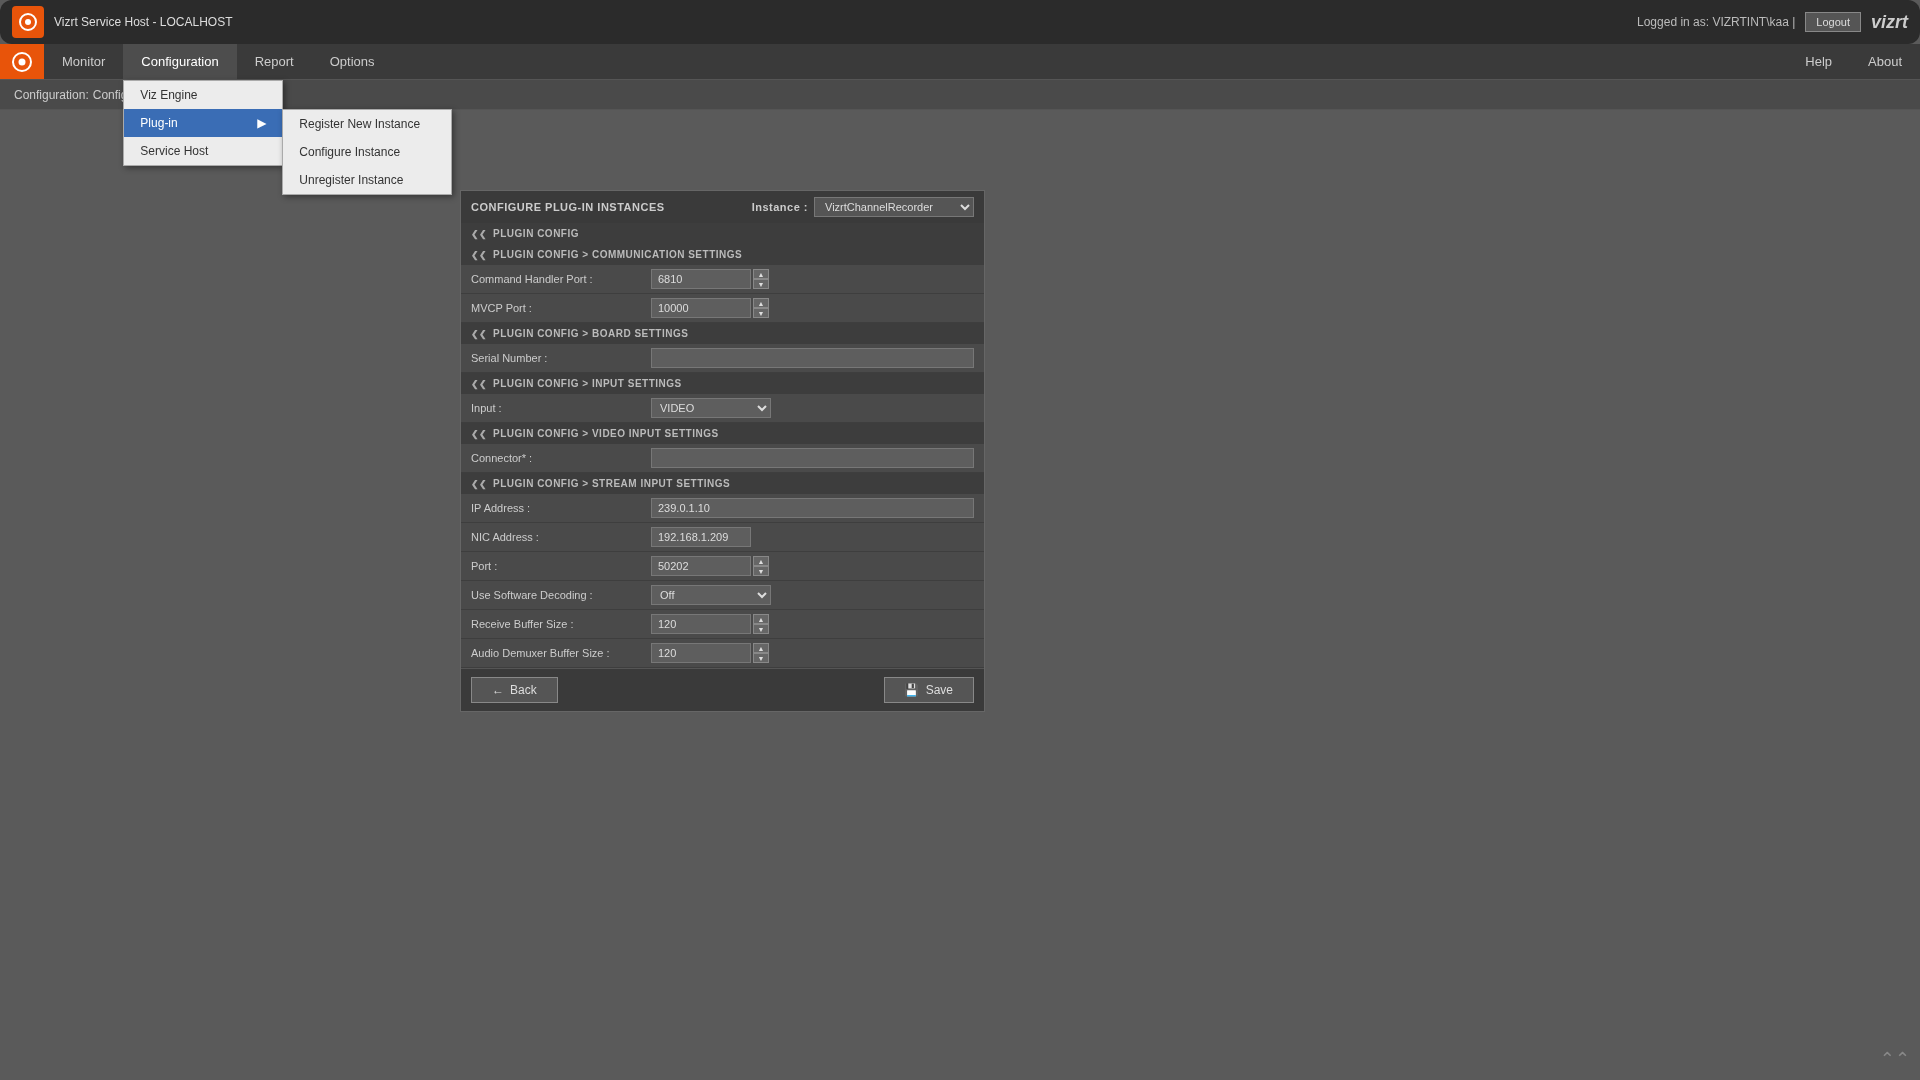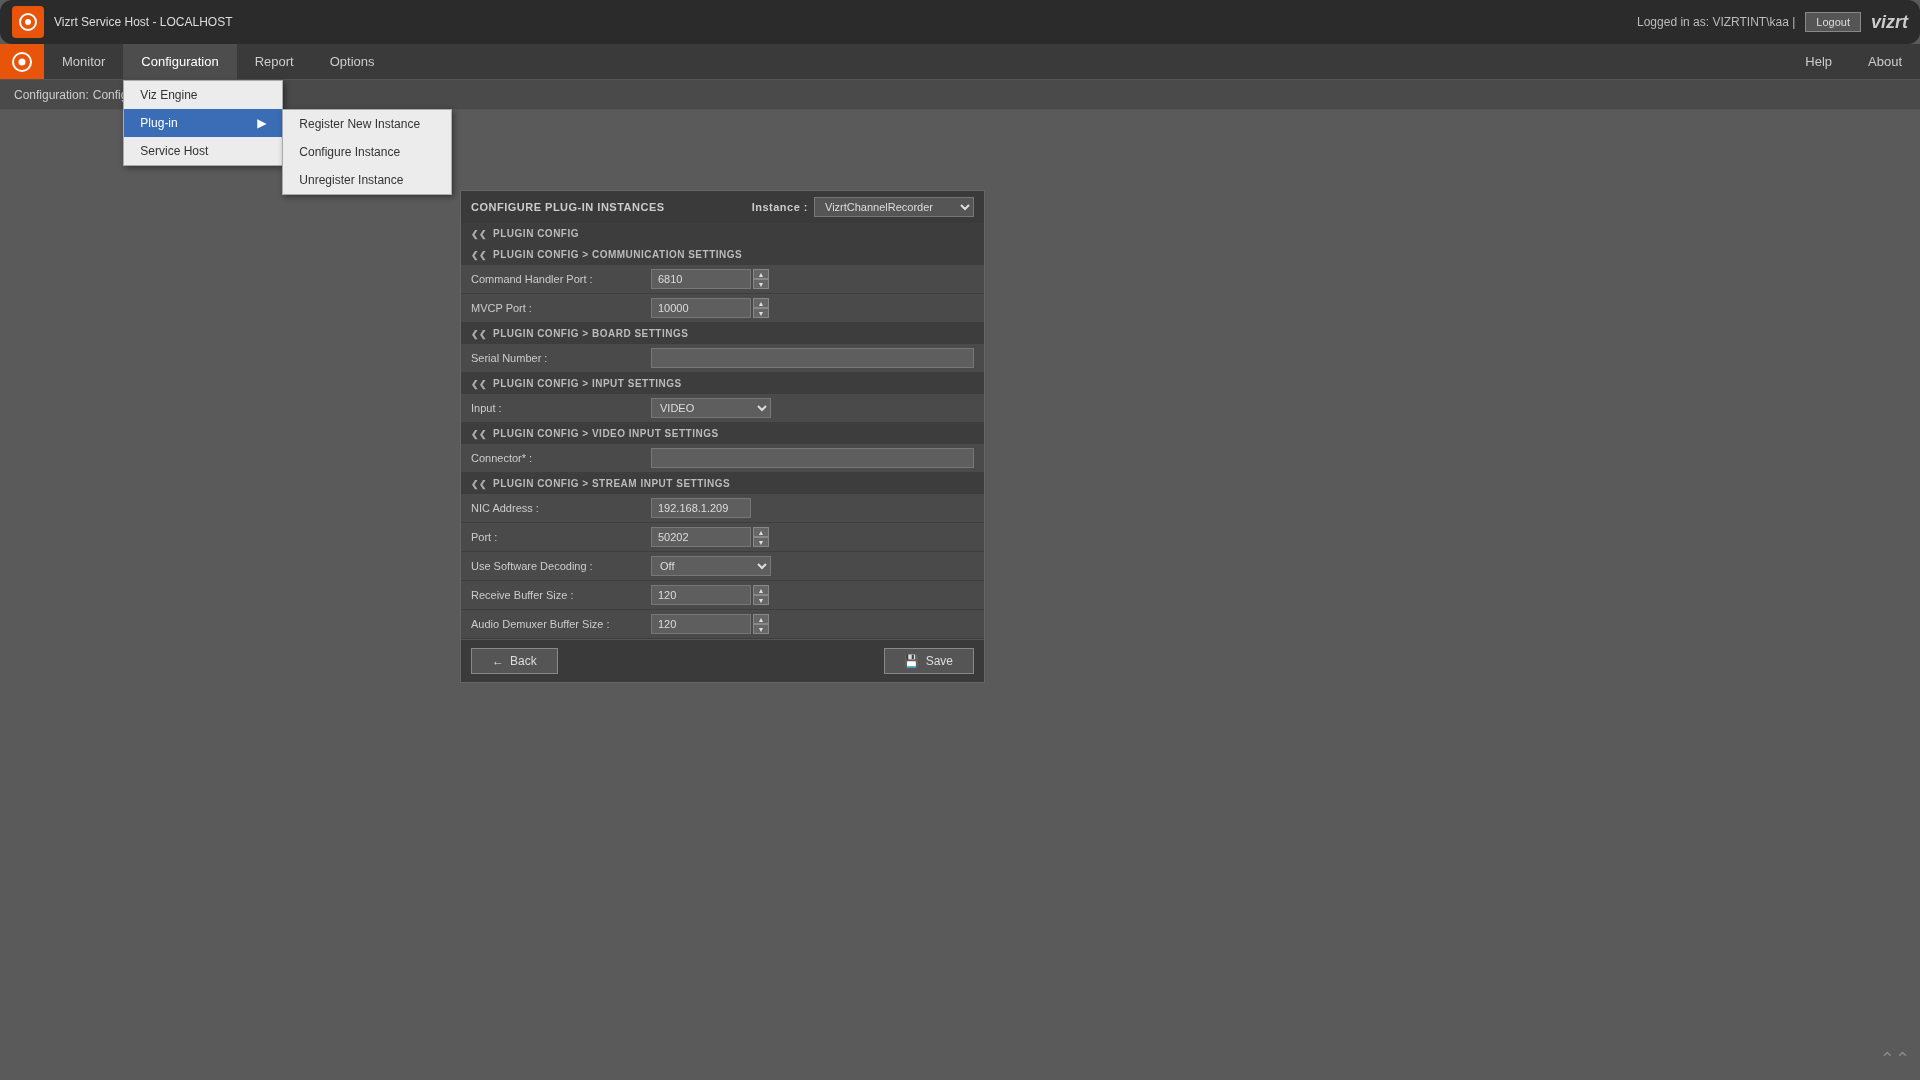--- a/index.html
+++ b/index.html
@@ -485,20 +485,24 @@
           <input class="field-input" type="text" value="" style="width: 280px;">
         </div>
       </div>
 
       <div class="section-header">
         <span class="chevron">❮❮</span>
         <span>PLUGIN CONFIG &gt; STREAM INPUT SETTINGS</span>
       </div>
       <div class="section-body">
 
+        <div class="field-row">
+          <span class="field-label">IP Address :</span>
+          <input class="field-input" type="text" value="239.0.1.10" style="width: 330px;">
+        </div>
 
         <div class="field-row">
           <span class="field-label">NIC Address :</span>
           <input class="spinbox-input" type="text" value="192.168.1.209" style="">
         </div>
 
         <div class="field-row">
           <span class="field-label">Port :</span>
           <div class="spinbox-wrap">
             <input class="spinbox-input" type="text" value="50202" style="">

